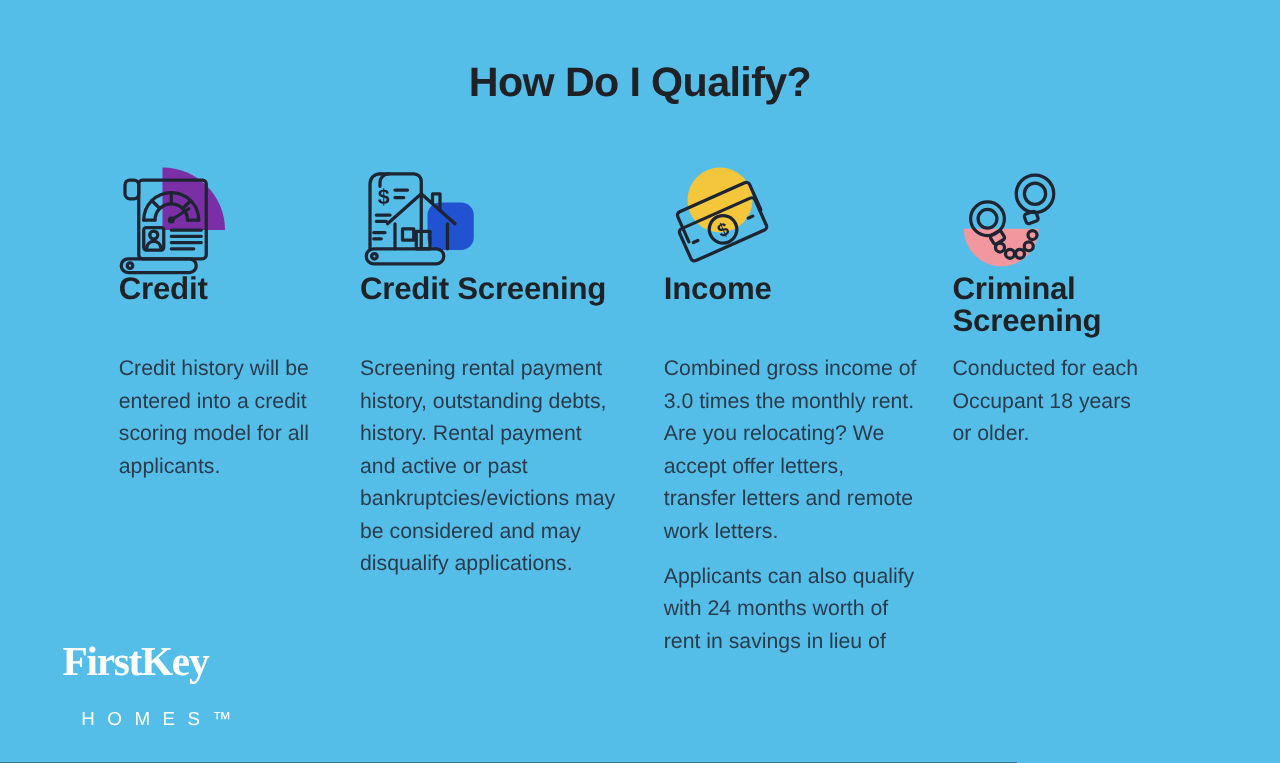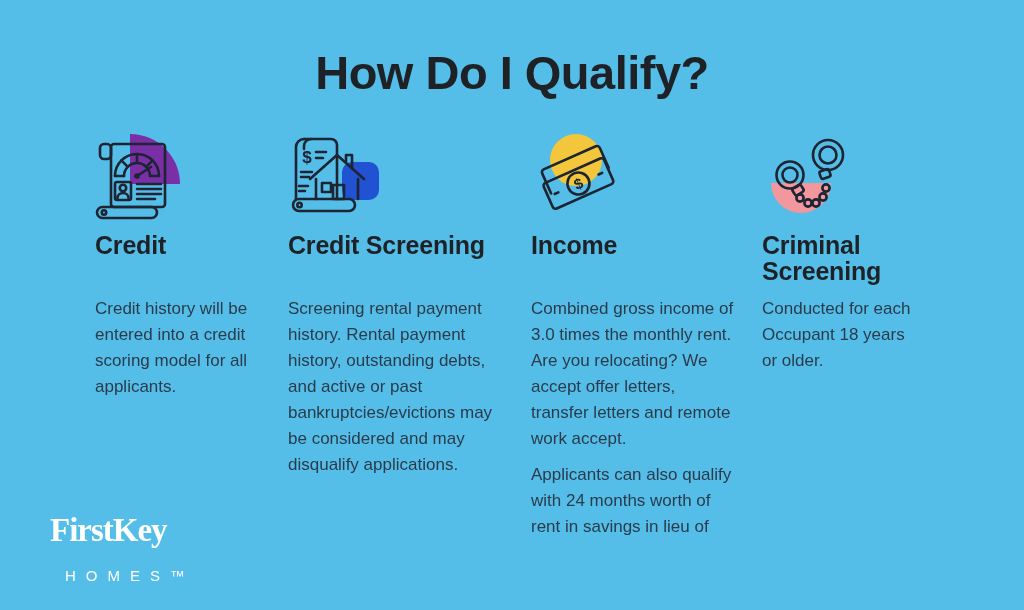--- a/index.html
+++ b/index.html
@@ -6,33 +6,32 @@
   .canvas{
     position:relative;
     width:1024px;height:610px;
     background:#55BEE8;
     overflow:hidden;
     font-family:"Liberation Sans", sans-serif;
   }
   .page-title{
     position:absolute;top:49px;left:0;width:100%;
     text-align:center;
-    font-size:47px;font-weight:800;
+    font-size:33px;font-weight:800;
     color:#1E2227;letter-spacing:-0.5px;
     line-height:1;
   }
   .col{position:absolute;top:126px;}
   .col-credit{left:95px;width:190px;}
   .col-rental{left:288px;width:235px;}
   .col-income{left:531px;width:232px;}
   .col-criminal{left:762px;width:190px;}
   .icon-wrap{height:92px;}
   .icon-wrap svg{overflow:visible;}
   .col-heading{
-    margin-top:14px;
     height:64px;box-sizing:border-box;
     font-size:25px;font-weight:800;
     color:#1E2227;line-height:26px;
     letter-spacing:-0.2px;
   }
   .nowrap{white-space:nowrap;}
   .para{margin:0;}
   .para + .para{margin-top:10px;}
   .line{
     font-size:17px;line-height:26px;
@@ -107,22 +106,22 @@
           <path d="M28 53 V73 M70 53 V73"></path>
           <rect x="45" y="59" width="11" height="14"></rect>
           <rect x="34" y="57" width="9" height="9"></rect>
         </g>
         <text class="icon-glyph inkfill" x="19" y="37" font-size="17" font-weight="bold" text-anchor="middle">$</text>
       </svg>
     </div>
     <div class="col-heading nowrap">Credit Screening</div>
     <div class="para">
       <div class="line">Screening rental payment</div>
+      <div class="line">history, outstanding debts,</div>
       <div class="line">history. Rental payment</div>
-      <div class="line">history, outstanding debts,</div>
       <div class="line">and active or past</div>
       <div class="line">bankruptcies/evictions may</div>
       <div class="line">be considered and may</div>
       <div class="line">disqualify applications.</div>
     </div>
   </div>
 
   <div class="col col-income">
     <div class="icon-wrap">
       <svg width="95" height="92" viewBox="0 0 95 92">
@@ -136,21 +135,21 @@
         </g>
       </svg>
     </div>
     <div class="col-heading nowrap">Income</div>
     <div class="para">
       <div class="line">Combined gross income of</div>
       <div class="line">3.0 times the monthly rent.</div>
       <div class="line">Are you relocating? We</div>
       <div class="line">accept offer letters,</div>
       <div class="line">transfer letters and remote</div>
-      <div class="line">work accept.</div>
+      <div class="line">work letters.</div>
     </div>
     <div class="para">
       <div class="line">Applicants can also qualify</div>
       <div class="line">with 24 months worth of</div>
       <div class="line">rent in savings in lieu of</div>
     </div>
   </div>
 
   <div class="col col-criminal">
     <div class="icon-wrap">

